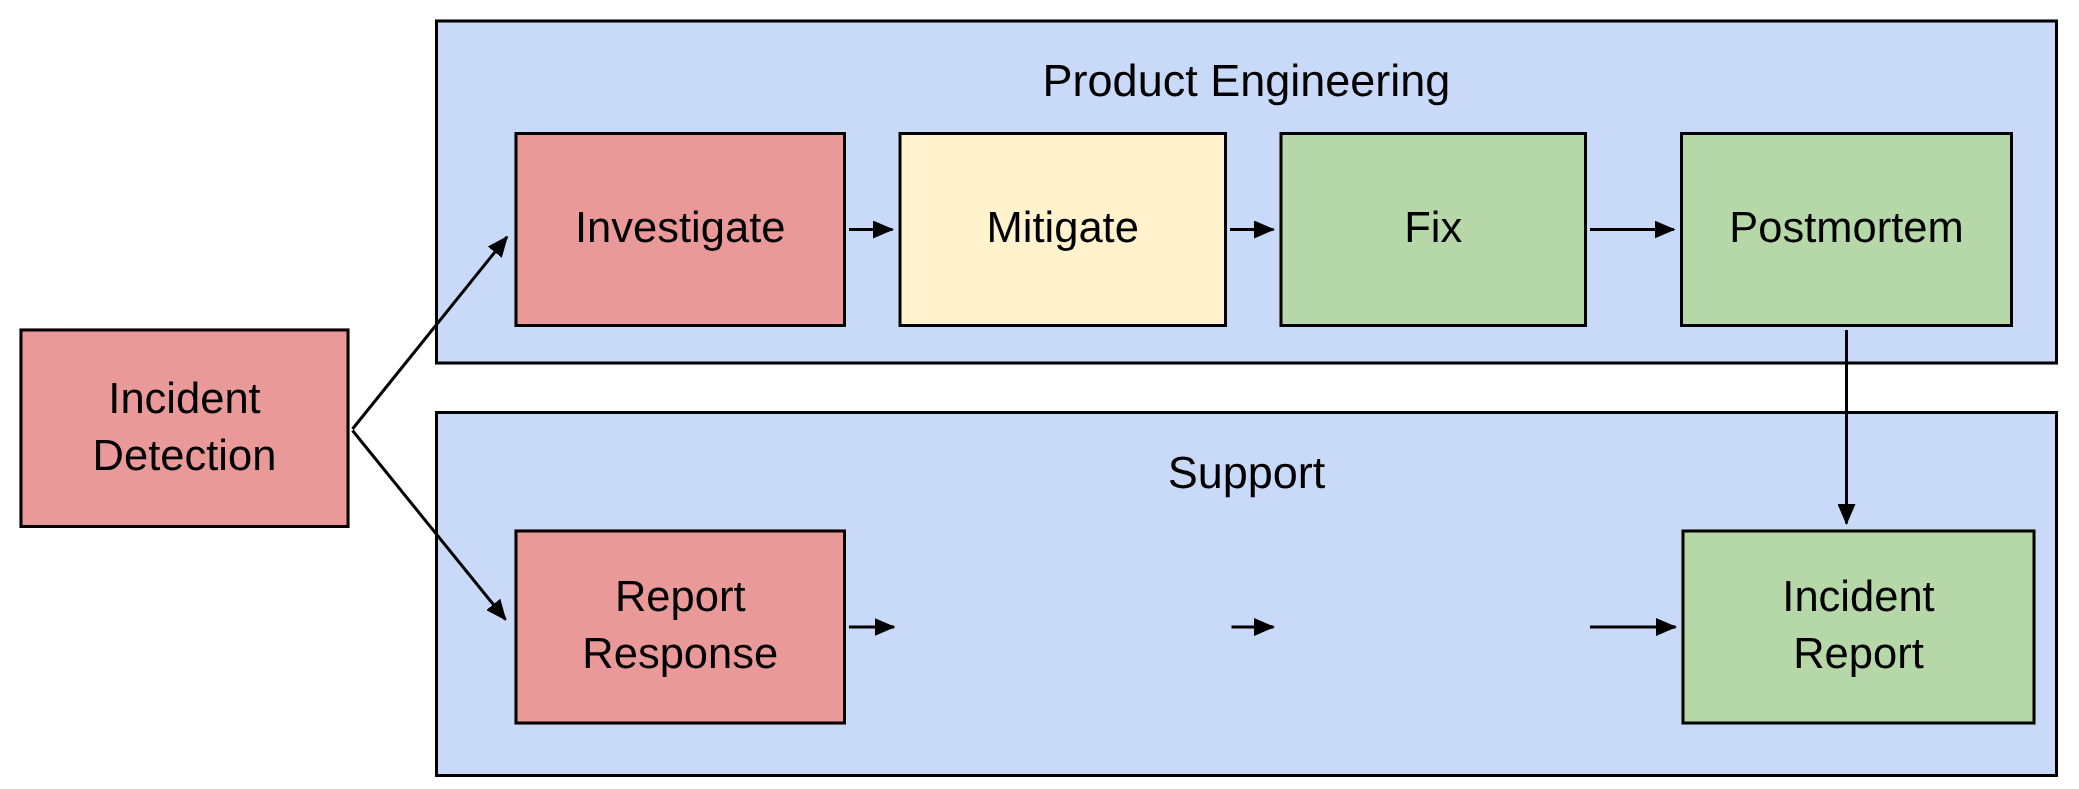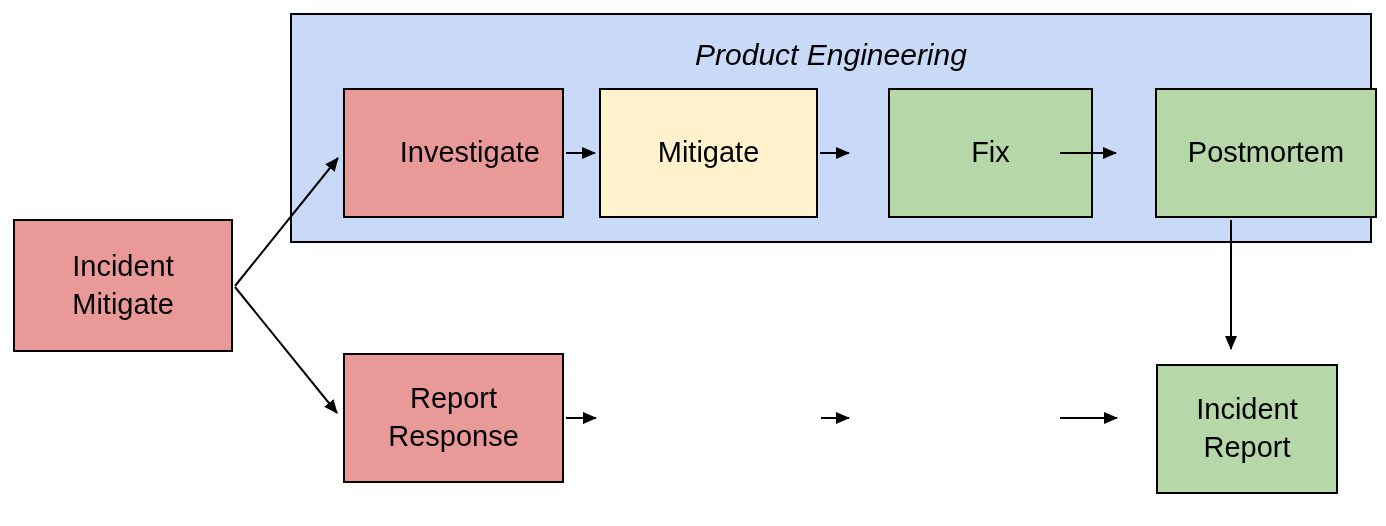--- a/index.html
+++ b/index.html
@@ -17,85 +17,87 @@
     background:#ffffff;
     font-family:"Liberation Sans", sans-serif;
     color:var(--text);
     overflow:hidden;
   }
   .lane{
     position:absolute;
     background:var(--lane-fill);
     border:2px solid var(--border);
     box-sizing:border-box;
-    font-style:italic;
   }
   .lane-title{
     position:absolute;
     top:22px;left:0;right:0;
     text-align:center;
     font-size:30px;
     line-height:1.2;
   }
   .node{
     position:absolute;
     border:2px solid var(--border);
     box-sizing:border-box;
     display:flex;
     align-items:center;
     justify-content:center;
     text-align:center;
     font-size:29px;
     line-height:1.3;
     padding:0 22px;
   }
-  .role-red{background:var(--node-red);justify-content:flex-end;}
+  .role-red{background:var(--node-red);}
   .role-yellow{background:var(--node-yellow);}
-  .role-green{background:var(--node-green);margin-left:35px;}
+  .role-green{background:var(--node-green);}
   #edges{
     position:absolute;
     left:0;top:0;
     pointer-events:none;
   }
   #edges line{
     stroke:var(--border);
     stroke-width:2;
   }
 </style>
 </head>
 <body>
 
 <div id="canvas">
 
   <div class="lane" style="left:290px;top:13px;width:1082px;height:230px">
     <div class="lane-title">Product Engineering</div>
   </div>
 
+  <div class="lane" style="left:290px;top:274px;width:1082px;height:244px">
+    <div class="lane-title">Support</div>
+  </div>
 
   <div class="node role-red" style="left:13px;top:219px;width:220px;height:133px">
-    <span>Incident Mitigate</span>
+    <span>Incident Detection</span>
   </div>
 
   <div class="node role-red" style="left:343px;top:88px;width:221px;height:130px">
     <span>Investigate</span>
   </div>
   <div class="node role-yellow" style="left:599px;top:88px;width:219px;height:130px">
     <span>Mitigate</span>
   </div>
   <div class="node role-green" style="left:853px;top:88px;width:205px;height:130px">
     <span>Fix</span>
   </div>
   <div class="node role-green" style="left:1120px;top:88px;width:222px;height:130px">
     <span>Postmortem</span>
   </div>
 
   <div class="node role-red" style="left:343px;top:353px;width:221px;height:130px">
     <span>Report Response</span>
   </div>
-  <div class="node role-green" style="left:1121px;top:364px;width:182px;height:130px">
+  <div class="node role-green" style="left:1121px;top:353px;width:236px;height:130px">
     <span>Incident Report</span>
   </div>
 
   <svg id="edges" width="1386" height="526">
     <defs>
       <marker id="arrow" markerWidth="7" markerHeight="6" refX="6.5" refY="3" orient="auto">
         <path d="M0,0 L7,3 L0,6 Z" fill="#000000"></path>
       </marker>
     </defs>
     <line x1="235" y1="286" x2="338" y2="158" marker-end="url(#arrow)"></line>

